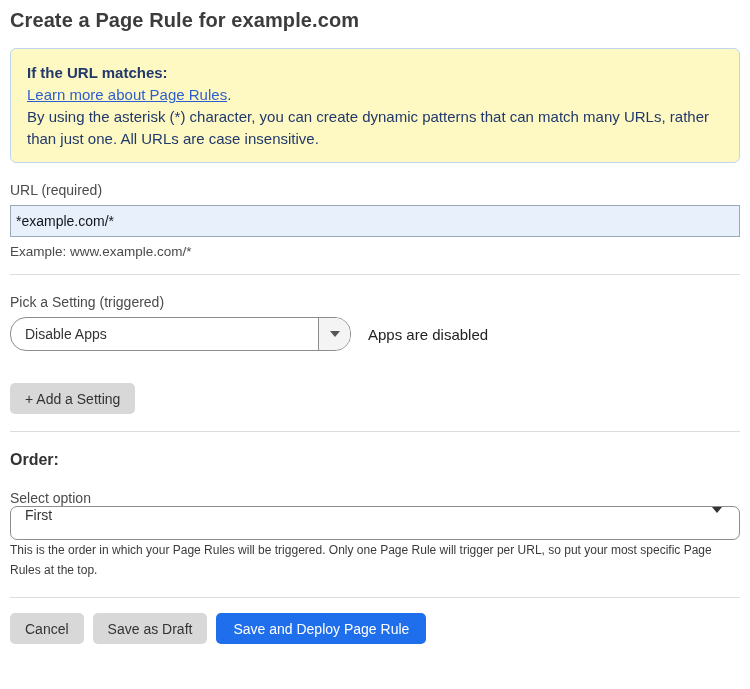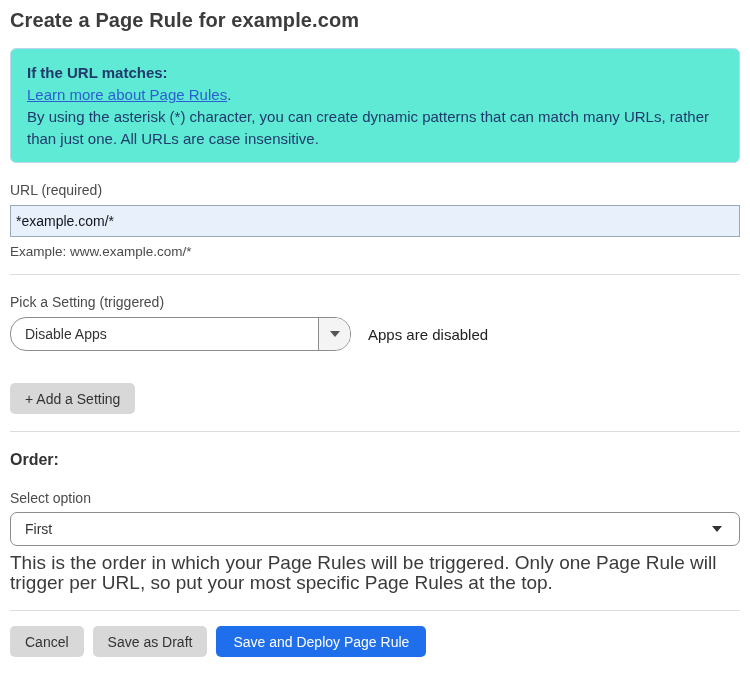--- a/index.html
+++ b/index.html
@@ -12,21 +12,21 @@
   }
   .container { padding: 6px 10px 0 10px; width: 750px; }
 
   .page-title {
     font-size: 20px; font-weight: 700; color: #3c3c3c;
     line-height: 28px; letter-spacing: 0.1px;
   }
 
   .info-box {
     margin-top: 14px;
-    background: #5eead4;
+    background: #fef9c3;
     border: 1px solid #bcd6f0;
     border-radius: 6px;
     padding: 13px 16px 12px 16px;
     color: #21396b;
     font-size: 15px;
     line-height: 22px;
   }
   .info-box .info-heading { font-weight: 700; }
   .info-box a.info-link {
     color: #2d5ed0; text-decoration: underline; cursor: pointer;
@@ -102,36 +102,36 @@
     border: none; border-radius: 5px;
     font-family: "Liberation Sans", "DejaVu Sans", sans-serif;
     font-size: 14px; color: #333;
     background: #d8d8d8;
     height: 31px; padding: 0 15px;
     cursor: pointer; display: inline-block;
   }
   .add-setting-btn { margin-top: 32px; }
 
   .order-select {
-    margin-top: 6px;
+    margin-top: 0;
     width: 730px; height: 34px;
     background: #ffffff;
     border: 1px solid #8d8d8d;
     border-radius: 7px;
-    display: flex; align-items: center;
+    display: flex; 
     padding: 0 14px;
     cursor: pointer;
     gap: 40px;
   }
   .order-select .select-value { flex: 1; font-size: 14px; color: #333; }
   .order-select .tri-down { border-top-color: #333; margin-right: 3px; }
 
   .order-helper {
-    margin-top: 7px;
-    font-size: 19px; color: #3b3b3b; line-height: 20px;
+    margin-top: 0;
+    font-size: 12px; color: #3b3b3b; line-height: 20px;
     max-width: 720px;
   }
 
   .footer-row { margin-top: 15px; display: flex; }
   .footer-row .btn + .btn { margin-left: 9px; }
   .btn-primary {
     background: #1f6fec; color: #ffffff; padding: 0 17px;
   }
 </style>
 </head>

